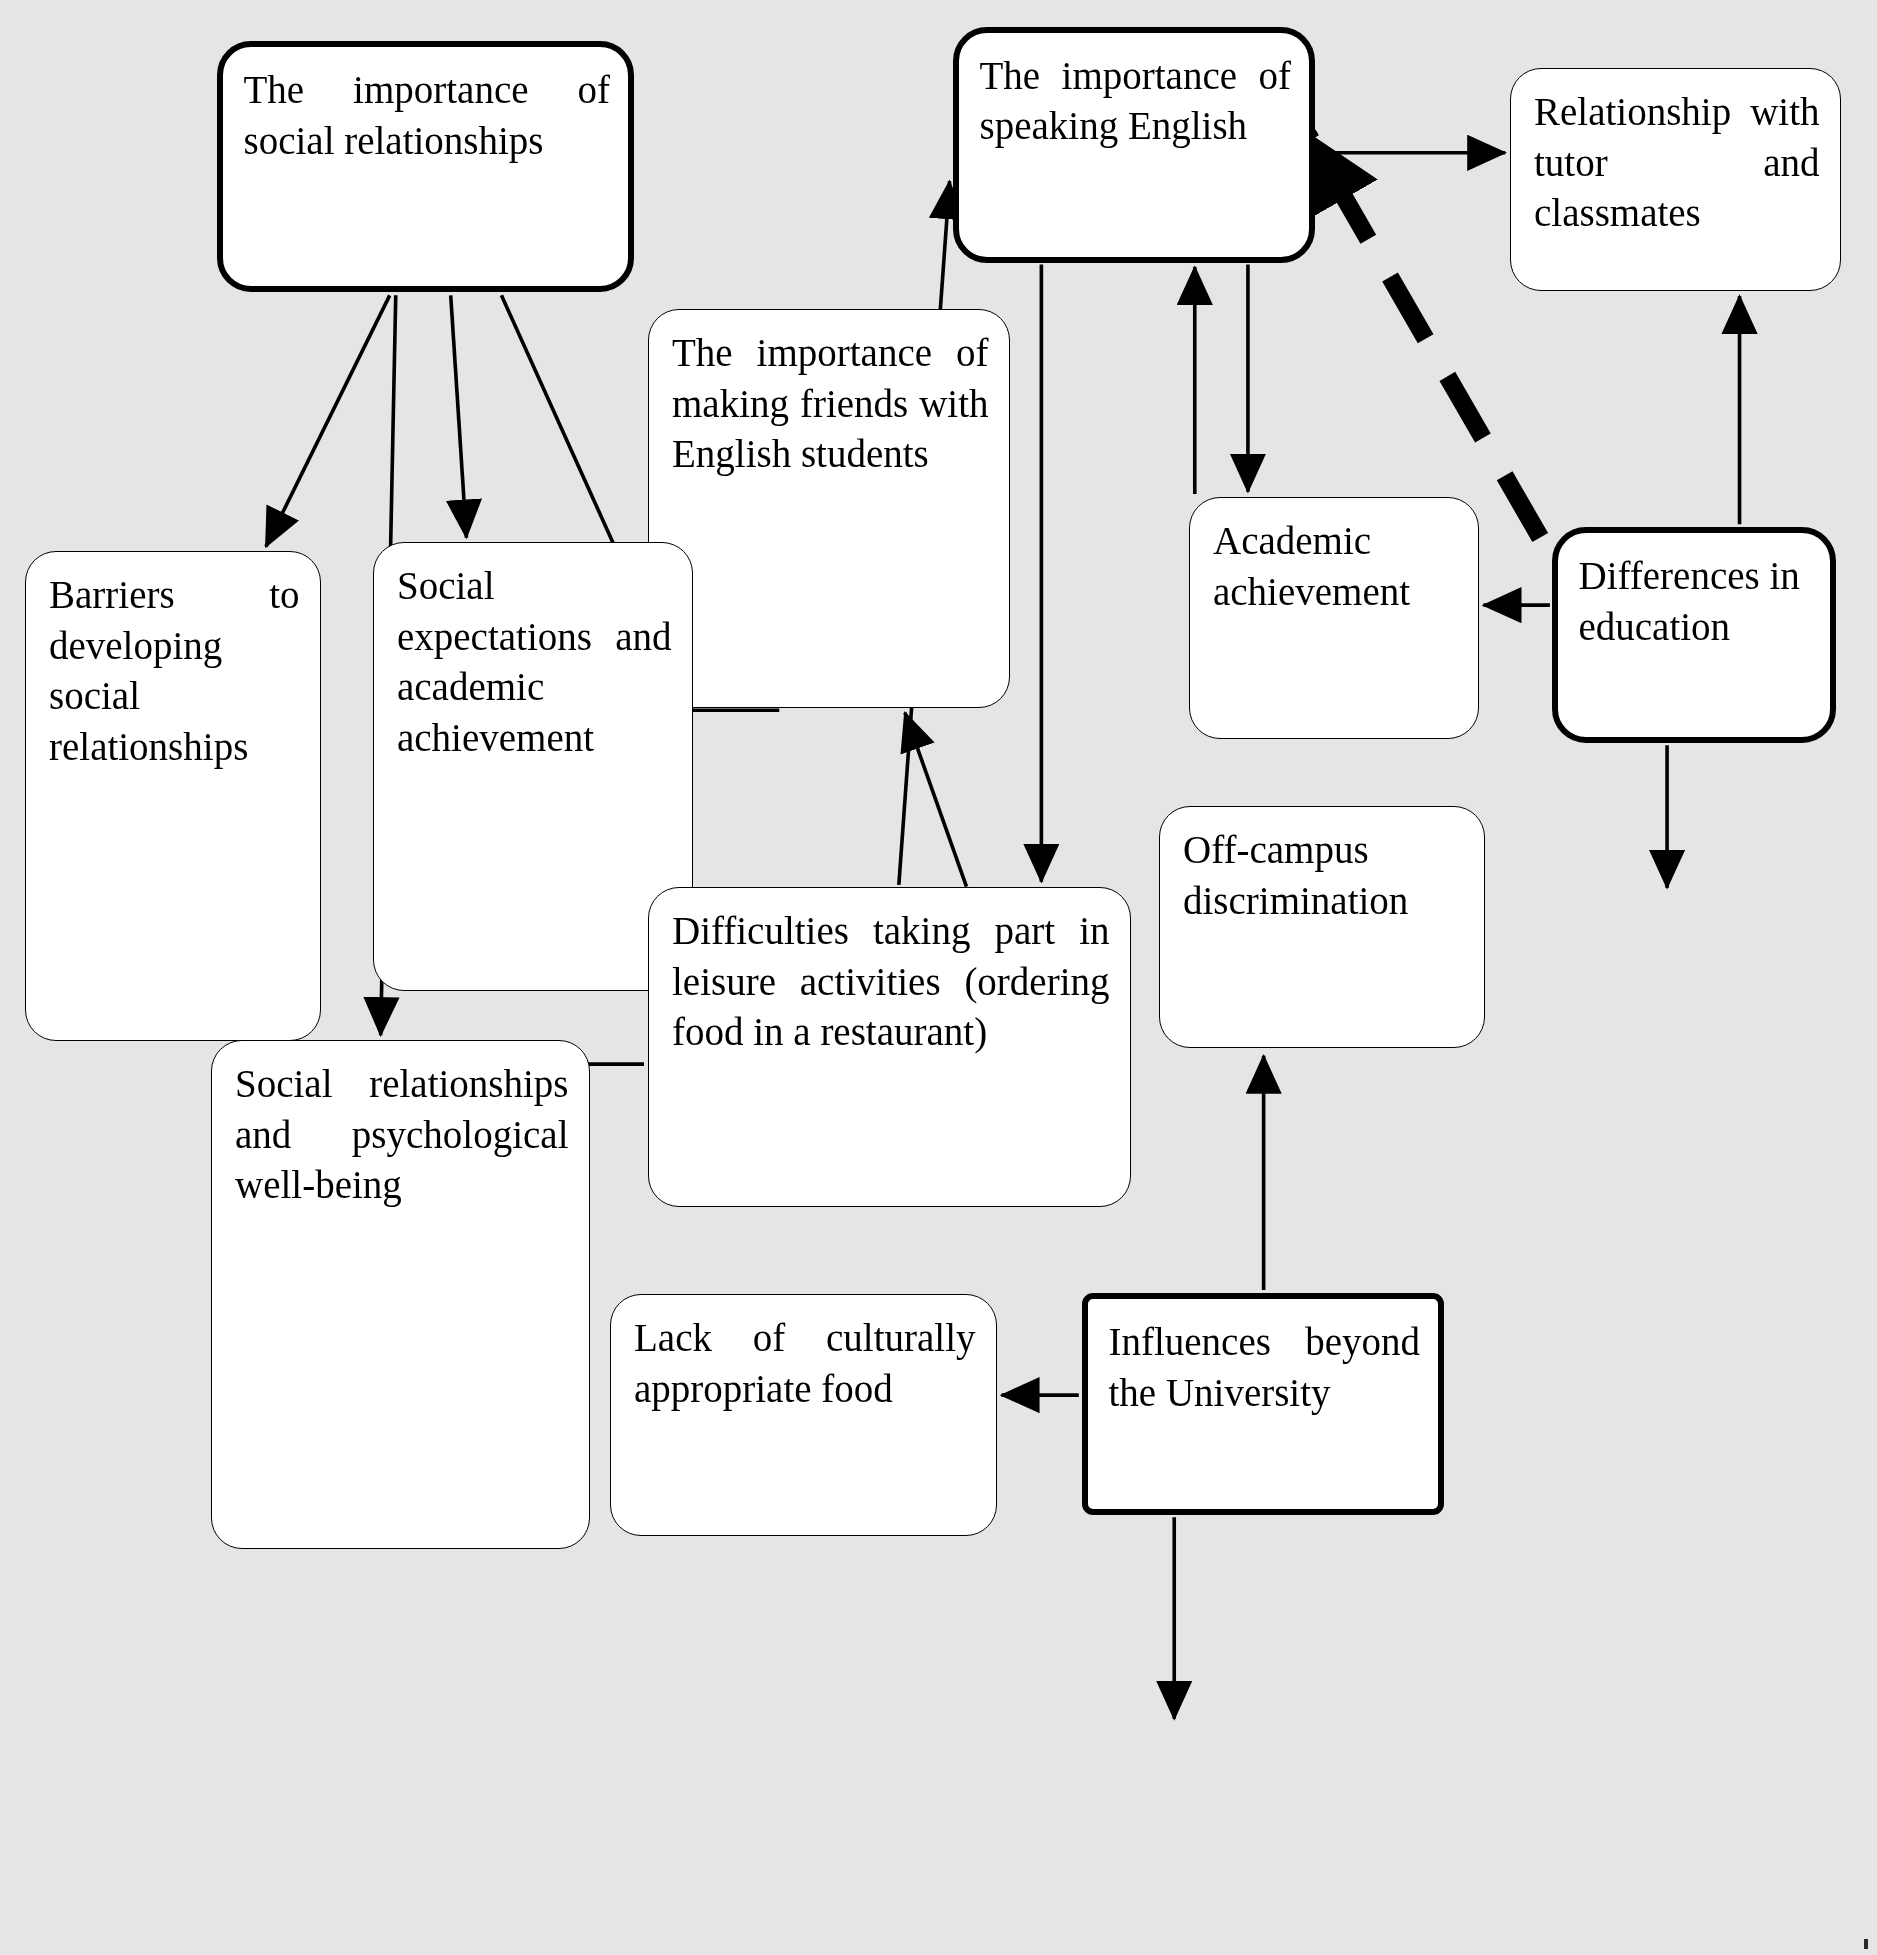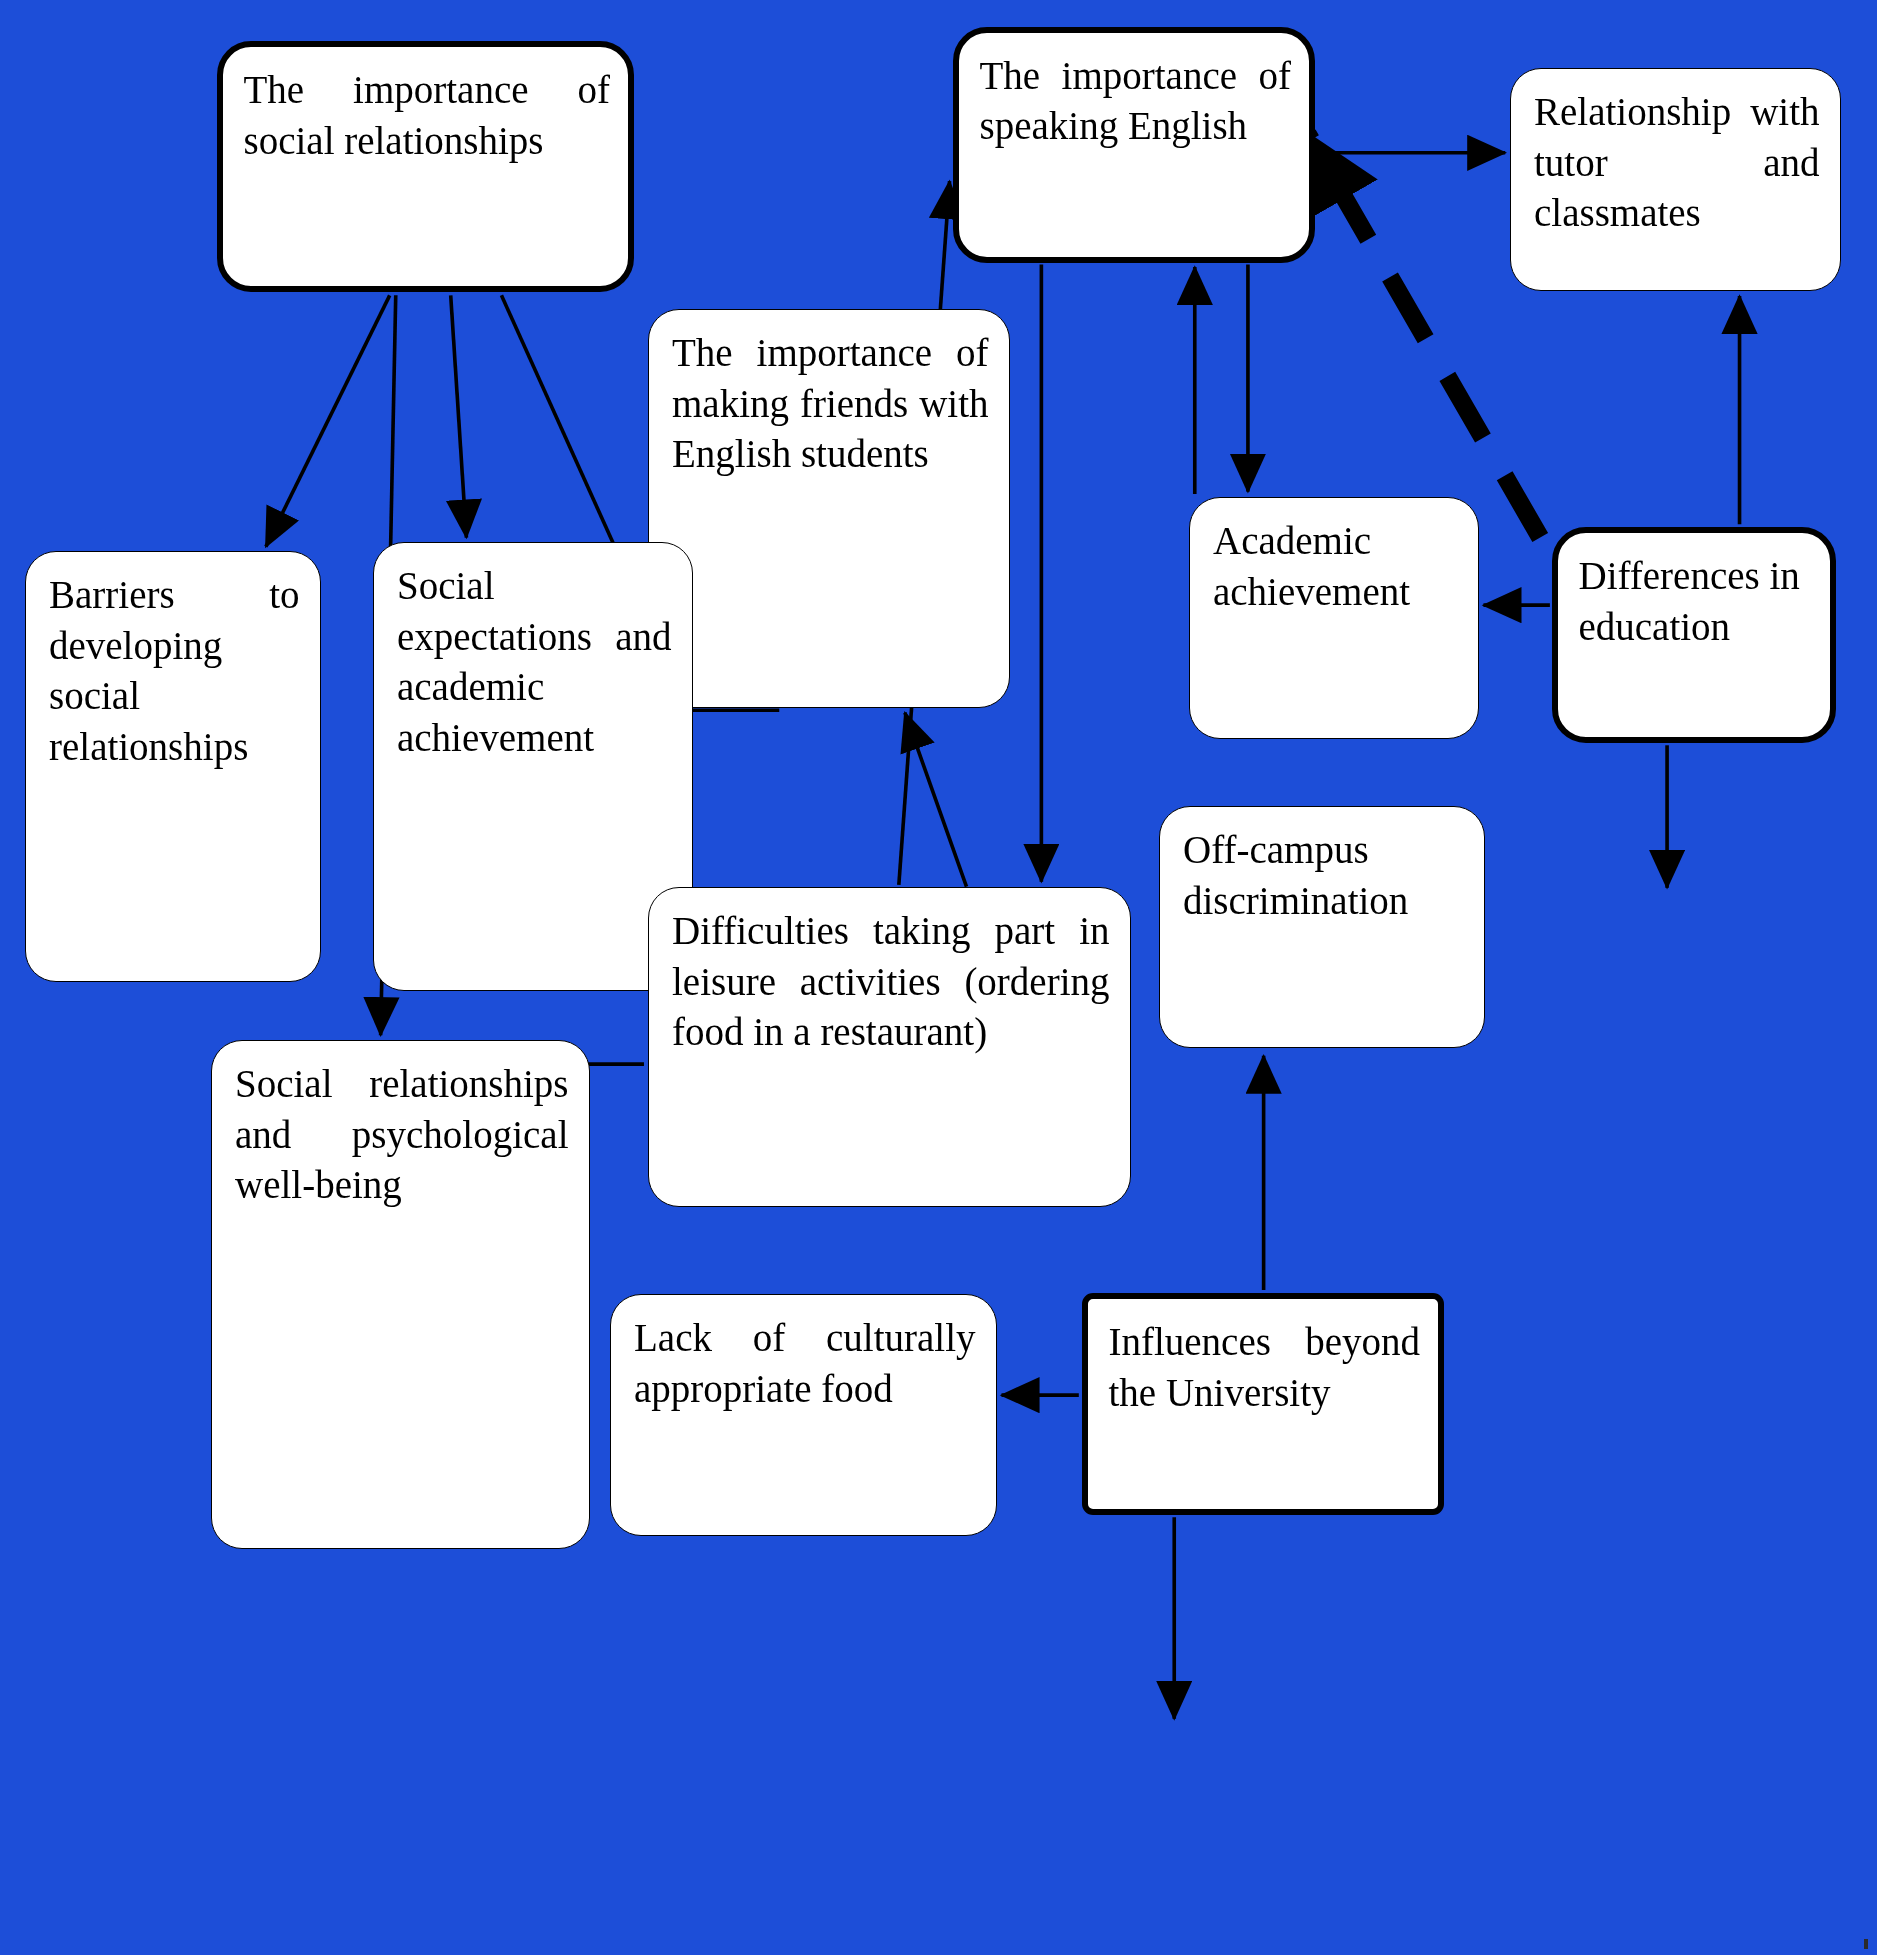--- a/index.html
+++ b/index.html
@@ -4,21 +4,21 @@
 <style>
   html, body {
     margin: 0;
     padding: 0;
     background: #ffffff;
   }
   #canvas {
     position: relative;
     width: 1878px;
     height: 1955px;
-    background: #1d4ed8;
+    background: #e5e5e5;
     font-family: "Liberation Serif", "DejaVu Serif", serif;
     overflow: hidden;
   }
   #edge-layer {
     position: absolute;
     left: 0;
     top: 0;
     width: 1878px;
     height: 1955px;
     pointer-events: none;
@@ -133,21 +133,21 @@
   </div>
 
   <div class="node" style="left: 1510px; top: 68px; width: 331px; height: 223px;">
     <div class="txt">Relationship with tutor and classmates</div>
   </div>
 
   <div class="node" style="left: 648px; top: 309px; width: 362px; height: 399px;">
     <div class="txt">The importance of making friends with English students</div>
   </div>
 
-  <div class="node" style="left: 25px; top: 551px; width: 296px; height: 431px; padding-left: 28px;">
+  <div class="node" style="left: 25px; top: 551px; width: 296px; height: 490px; padding-left: 28px;">
     <div class="txt">Barriers to developing social relationships</div>
   </div>
 
   <div class="node" style="left: 373px; top: 542px; width: 320px; height: 449px;">
     <div class="txt">Social expectations and academic achievement</div>
   </div>
 
   <div class="node" style="left: 1189px; top: 497px; width: 290px; height: 242px;">
     <div class="txt nojust">Academic achievement</div>
   </div>

